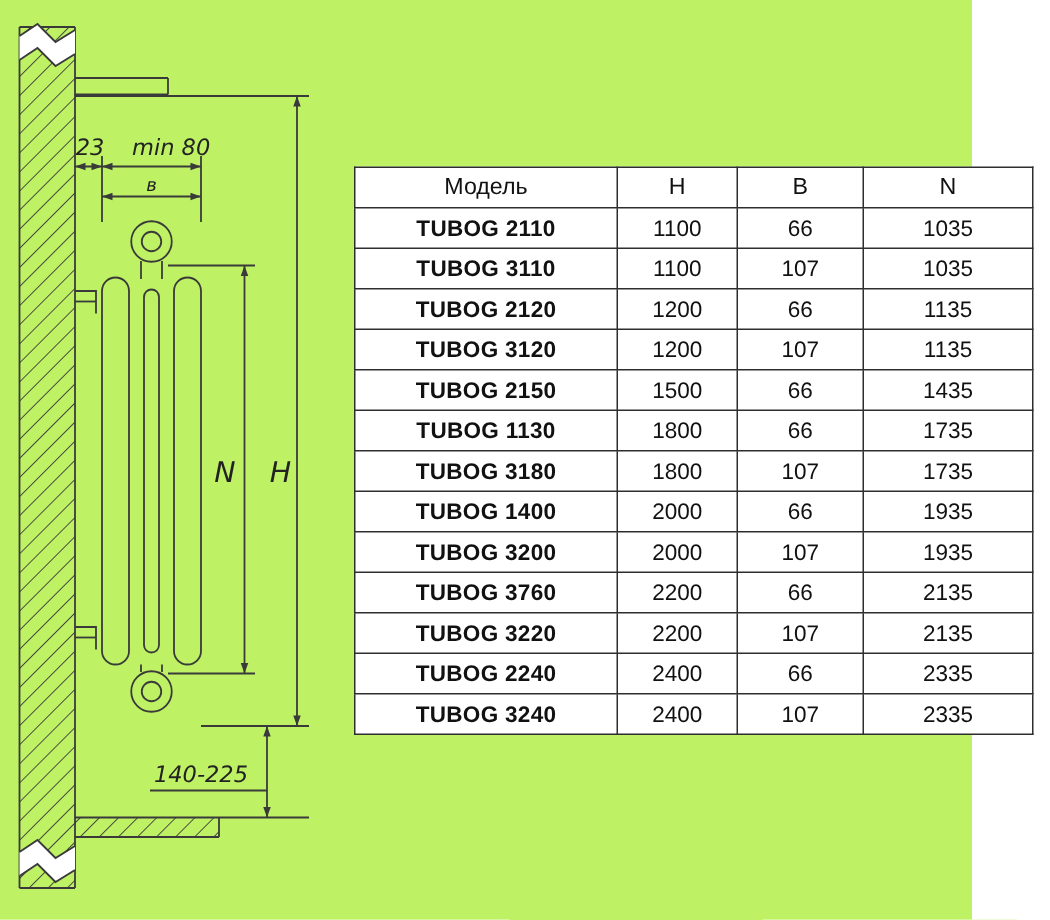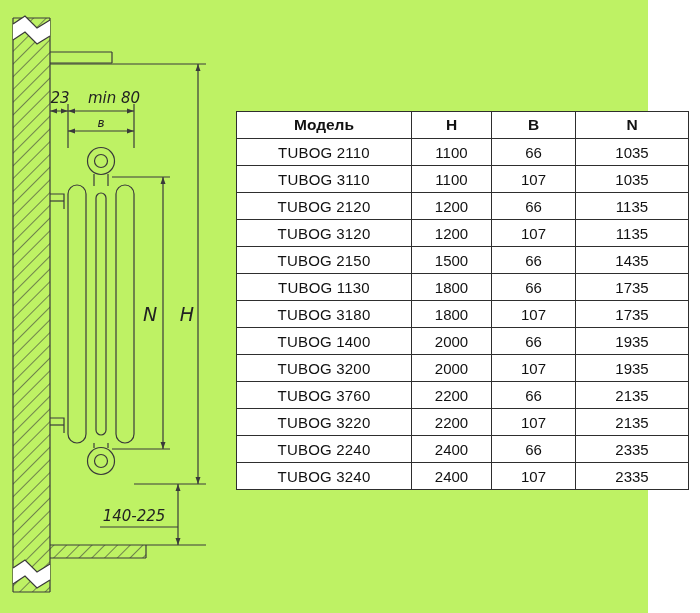--- a/index.html
+++ b/index.html
@@ -18,22 +18,22 @@
   }
   .dim-sm{font-size:15px;}
   .dim-xs{font-size:12px;}
   .dim-lg{font-size:19px;}
   .table-wrap{position:absolute;left:236px;top:111px;width:452px;}
   table{border-collapse:collapse;width:100%;table-layout:fixed;background:#fff;}
   th,td{
     border:1px solid #2e2e2e;height:26px;text-align:center;vertical-align:middle;
     font-size:15px;padding:0 2px;white-space:nowrap;overflow:hidden;
   }
-  th{font-weight:bold;font-size:15.5px;}
-  td.model{font-weight:normal;letter-spacing:.2px;}
+  th{font-weight:normal;font-size:15.5px;}
+  td.model{font-weight:bold;letter-spacing:.2px;}
 </style>
 </head>
 <body>
 
 <div class="stage">
 
   <svg class="diagram" width="230" height="613" viewBox="0 0 230 613">
     <defs>
       <pattern id="hatch" width="9" height="9" patternUnits="userSpaceOnUse" patternTransform="rotate(45)">
         <line x1="0" y1="0" x2="0" y2="9" stroke="#7d7d7d" stroke-width="1"></line>

